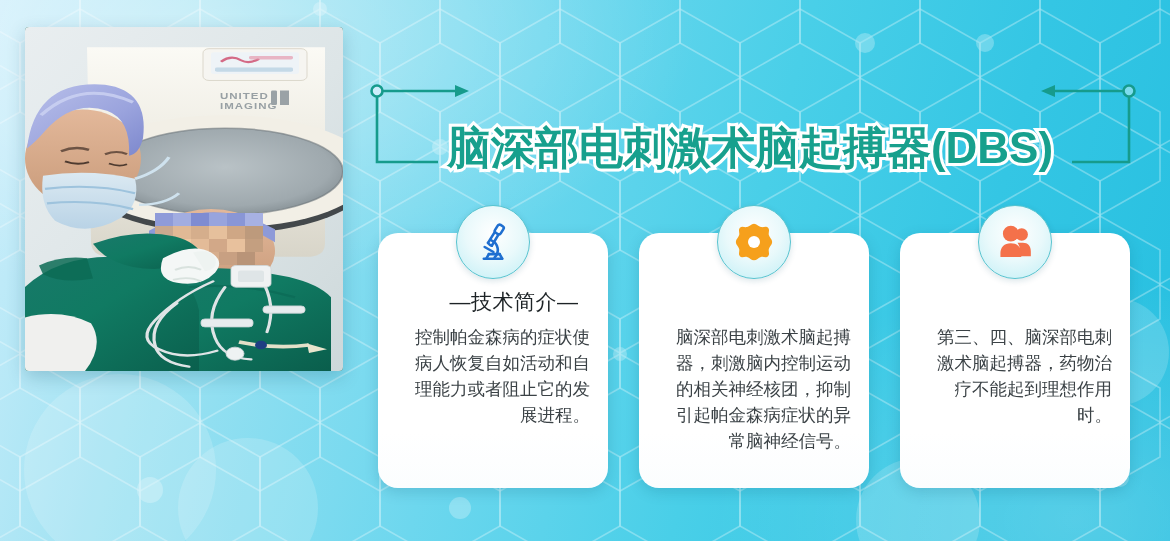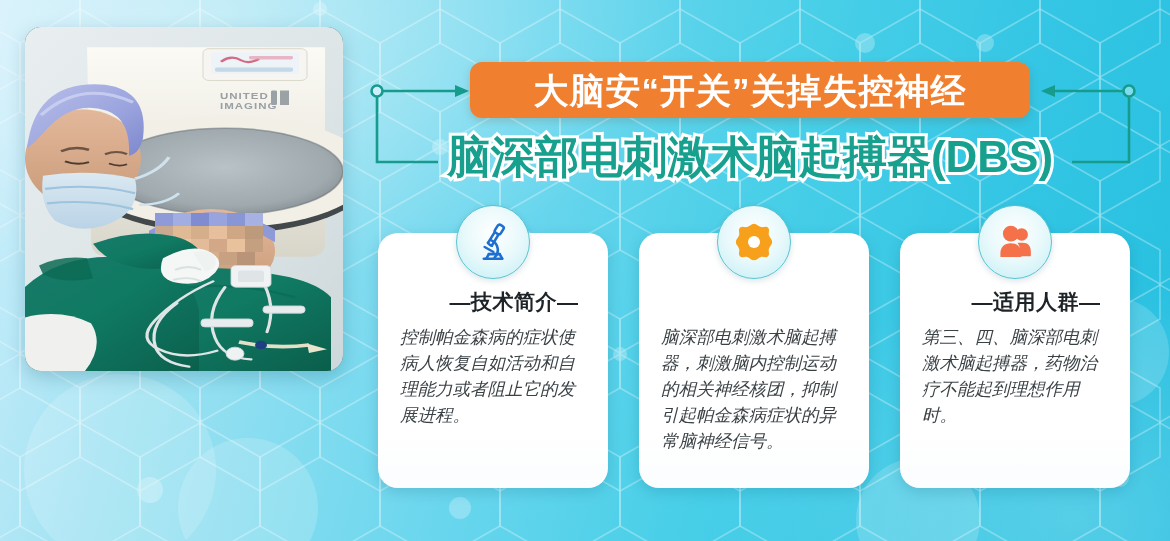--- a/index.html
+++ b/index.html
@@ -17,41 +17,41 @@
   .sheen{
     position:absolute;inset:0;
     background:
       radial-gradient(820px 420px at 16% 6%, rgba(255,255,255,.42), rgba(255,255,255,0) 62%),
       radial-gradient(620px 400px at 92% 96%, rgba(255,255,255,.20), rgba(255,255,255,0) 60%);
     pointer-events:none;
   }
   
   .photo-frame{
     position:absolute;left:25px;top:27px;width:318px;height:344px;
-    border-radius:16px;overflow:hidden;
+    border-radius:4px;overflow:hidden;
     box-shadow:0 6px 18px rgba(10,70,95,.22);
     background:#0e5a45;
   }
   .photo-frame svg{display:block;width:100%;height:100%;}
   
   .connectors{position:absolute;left:0;top:0;width:1170px;height:541px;pointer-events:none;}
   
   .banner{
     position:absolute;left:470px;top:62px;width:560px;height:56px;
     background:#f0802f;border-radius:12px;
     display:flex;align-items:center;justify-content:center;
     box-shadow:0 3px 8px rgba(120,55,10,.18);
   }
   .banner span{
     color:#ffffff;font-size:35px;font-weight:bold;letter-spacing:1px;
     white-space:nowrap;line-height:1;
   }
   .subtitle{
     position:absolute;left:380px;top:126px;width:740px;height:62px;
-    display:flex;align-items:center;justify-content:center;
+    display:flex;justify-content:center;
   }
   .subtitle span{
     font-size:44px;font-weight:bold;color:#17a08d;white-space:nowrap;line-height:1;
     -webkit-text-stroke:6px #ffffff;paint-order:stroke fill;
     text-shadow:0 2px 2px rgba(255,255,255,.55);
   }
   
   .cards{position:absolute;left:378px;top:233px;width:772px;height:255px;display:flex;gap:31px;}
   .card{
     position:relative;width:230px;height:255px;
@@ -63,25 +63,25 @@
     position:absolute;left:50%;top:-28px;transform:translateX(-50%);
     width:72px;height:72px;border-radius:50%;
     background:radial-gradient(circle at 50% 38%, #ffffff 0%, #e9f9fb 48%, #bfeef5 100%);
     border:1.5px solid #58c3cf;
     display:flex;align-items:center;justify-content:center;
     box-shadow:0 2px 6px rgba(20,90,110,.16);
   }
   .badge svg{display:block;}
   .card-title{
     position:absolute;left:0;right:0;top:55px;text-align:center;
-    font-size:21px;font-weight:bold;color:#1d2326;letter-spacing:.5px;margin-left:42px;
+    font-size:21px;font-weight:normal;color:#1d2326;letter-spacing:.5px;margin-left:42px;
   }
   .card-body{
     position:absolute;left:22px;right:18px;top:92px;
-    font-size:17.5px;line-height:1.48;color:#3b4246;text-align:left;font-style:italic;
+    font-size:17.5px;line-height:1.48;color:#3b4246;text-align:right;
   }
 </style>
 </head>
 <body>
 
 <div class="stage">
 
   <svg class="hexlayer" viewBox="0 0 1170 541" preserveAspectRatio="none">
     <defs>
       <g id="hexcell">
@@ -346,23 +346,20 @@
       <polygon points="455,85 469,91 455,97" fill="#169b8c" stroke="none"></polygon>
       <path d="M377 97 V162 H438"></path>
 
       <circle cx="1129" cy="91" r="5.5" fill="#7ddcee"></circle>
       <line x1="1123" y1="91" x2="1055" y2="91"></line>
       <polygon points="1055,85 1041,91 1055,97" fill="#169b8c" stroke="none"></polygon>
       <path d="M1129 97 V162 H1072"></path>
     </g>
   </svg>
 
-  <div class="banner">
-    <span>大脑安“开关”关掉失控神经</span>
-  </div>
   <div class="subtitle">
     <span>脑深部电刺激术脑起搏器(DBS)</span>
   </div>
 
   <div class="cards">
 
     <div class="card">
       <div class="badge">
         <span>
           <svg width="40" height="40" viewBox="0 0 48 48" fill="none" stroke="#1f6fd0" stroke-width="3.1" stroke-linecap="round" stroke-linejoin="round">
@@ -407,18 +404,17 @@
           <svg width="40" height="40" viewBox="0 0 48 48">
             <g fill="#f4714a">
               <circle cx="32" cy="15" r="7.5"></circle>
               <path d="M27 25 h6.5 c6 0 9.5 4 9.5 10 v6 H30 v-6 c0-4.2-1.2-7.6-3-10 Z"></path>
               <circle cx="19" cy="14" r="9.5"></circle>
               <path d="M19 25.5 c8 0 12.5 5 12.5 11.8 V42 H6.5 v-4.7 C6.5 30.5 11 25.5 19 25.5 Z"></path>
             </g>
           </svg>
         </span>
       </div>
-      <div class="card-title">—适用人群—</div>
       <div class="card-body">第三、四、脑深部电刺激术脑起搏器，药物治疗不能起到理想作用时。</div>
     </div>
 
   </div>
 </div>
 
 </body></html>

